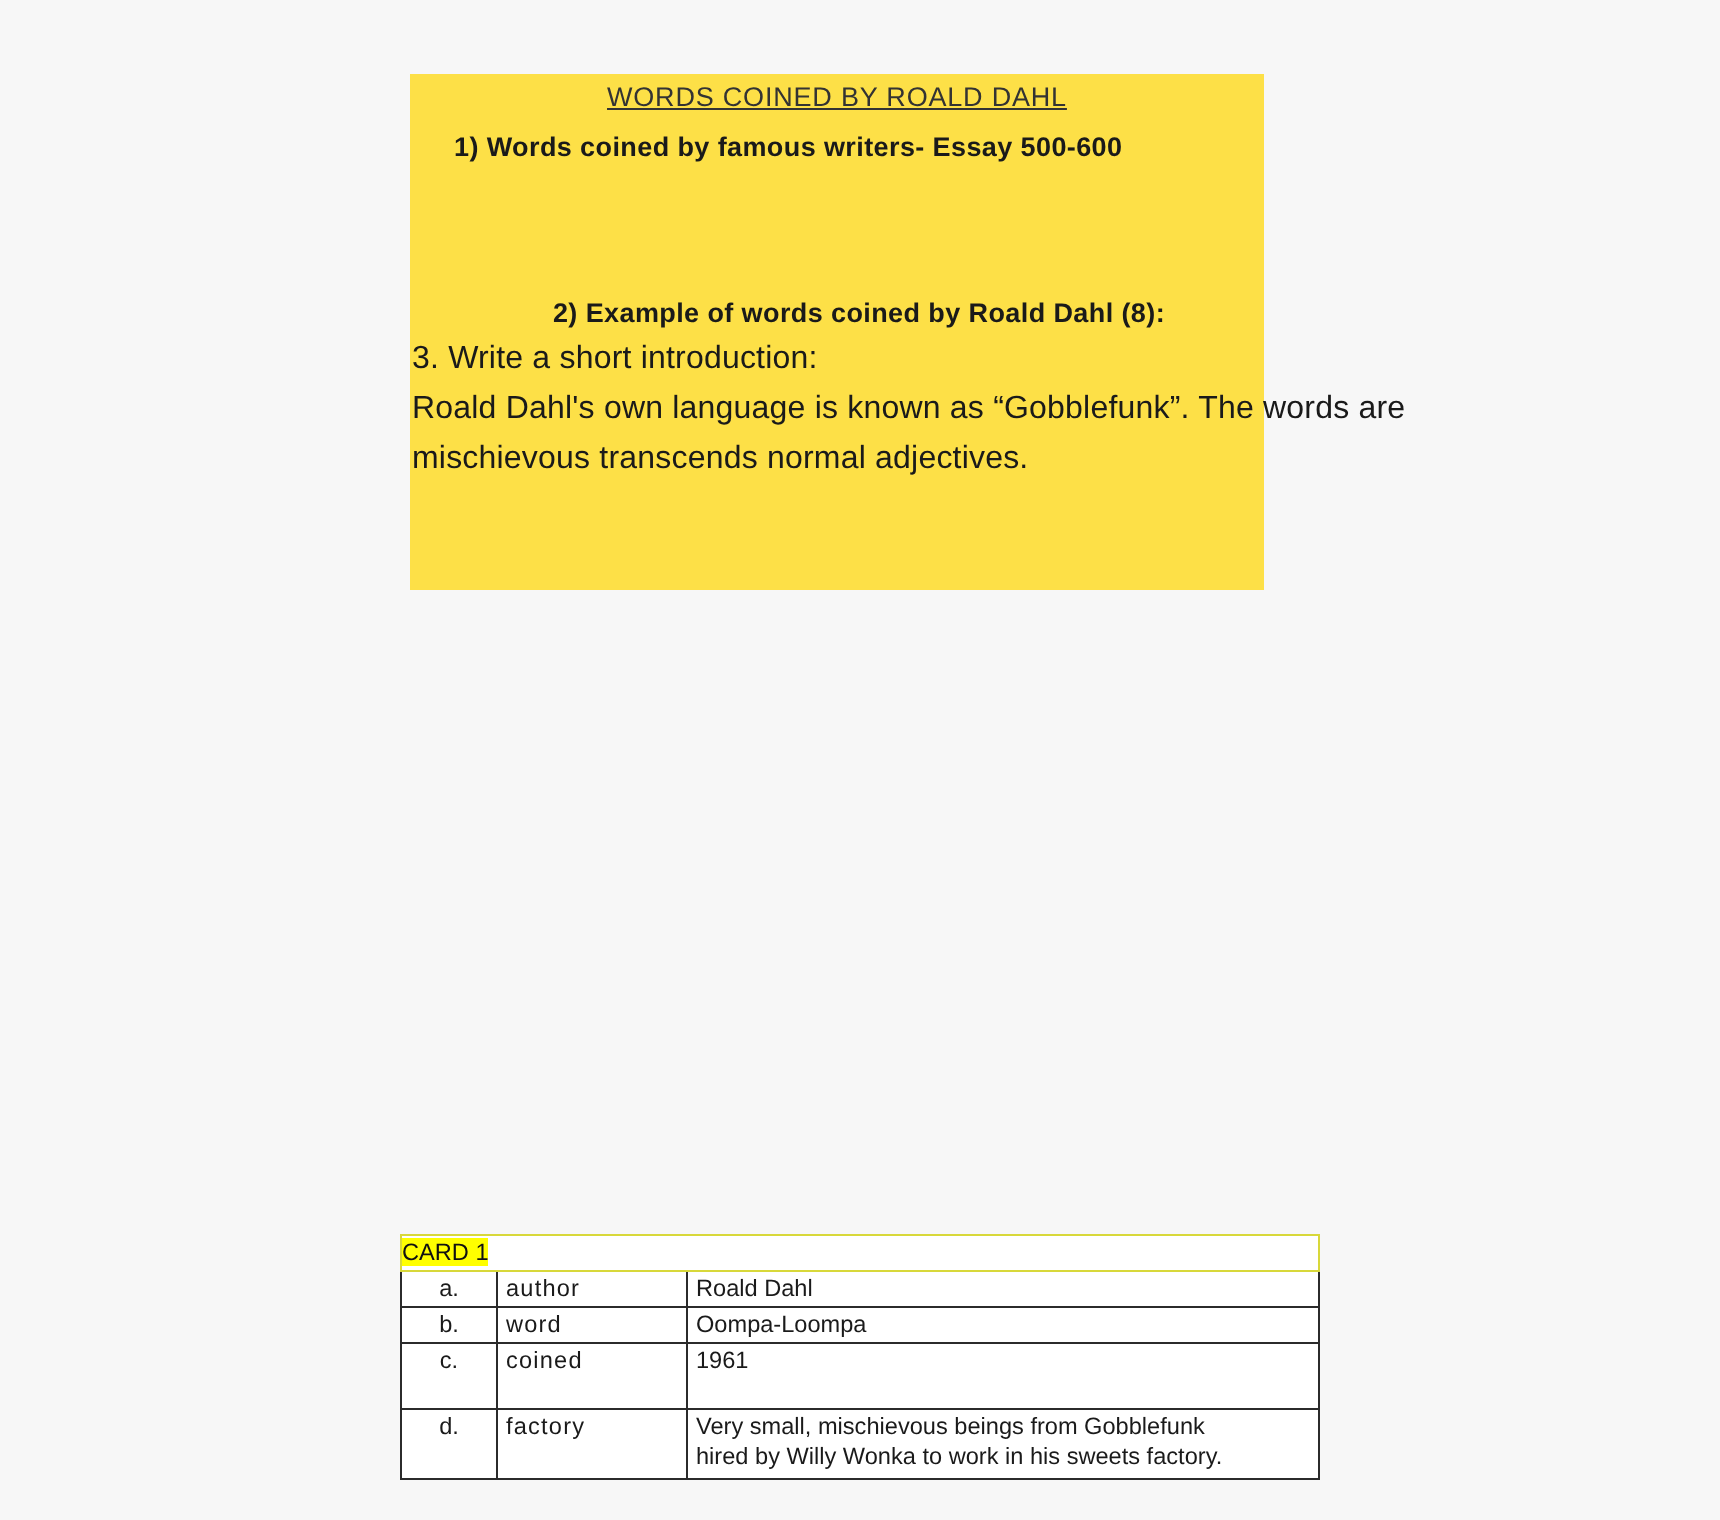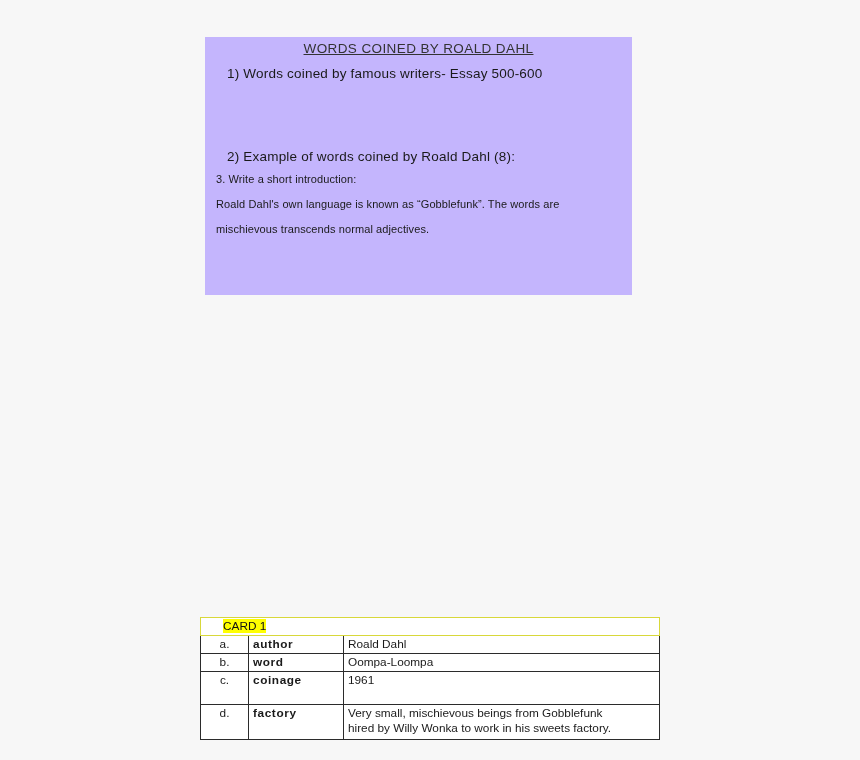--- a/index.html
+++ b/index.html
@@ -16,46 +16,47 @@
     overflow: hidden;
   }
 
   
   #worksheet {
     position: absolute;
     left: 205px;
     top: 37px;
     width: 427px;
     height: 258px;
-    background: #c4b5fd;
+    background: #fde047;
     box-sizing: border-box;
   }
   #worksheet-title {
     text-align: center;
     font-size: 13.5px;
     letter-spacing: 0.4px;
     text-decoration: underline;
     padding-top: 4px;
     color: #333333;
   }
   .ws-item {
     font-size: 13.5px;
     padding-left: 22px;
     letter-spacing: 0.2px;
+    font-weight: bold;
   }
   #ws-item-1 { margin-top: 10px; }
-  #ws-item-2 { margin-top: 68px; }
+  #ws-item-2 { margin-top: 68px; text-align: center; }
 
   
   #intro-block {
     position: absolute;
-    left: 216px;
+    left: 206px;
     top: 167px;
     width: 445px;
-    font-size: 11px;
+    font-size: 16px;
     line-height: 25px;
     letter-spacing: 0.1px;
   }
   #intro-block .line { white-space: nowrap; }
 
   
   #card-table {
     position: absolute;
     left: 200px;
     top: 617px;
@@ -66,34 +67,34 @@
   }
   #card-table td {
     border: 1px solid #2b2b2b;
     font-size: 11.8px;
     padding: 1px 4px;
     vertical-align: top;
     line-height: 15px;
   }
   #card-table tr.card-header td {
     border: 1px solid #d8d83a;
-    padding: 1px 22px;
+    padding: 1px 0;
   }
   .hl {
     background: #ffff00;
     color: #111111;
     font-size: 11.8px;
   }
   td.col-letter {
     width: 48px;
     text-align: center;
   }
   td.col-field {
     width: 95px;
-    font-weight: bold;
+    font-weight: normal;
     letter-spacing: 0.6px;
   }
   td.col-value { width: auto; margin-left: 44px; }
   tr.row-tall td { height: 30px; }
   tr.row-meaning td { height: 32px; }
 </style>
 </head>
 <body>
 
 <div id="worksheet">
@@ -125,21 +126,21 @@
       <td class="col-field">author</td>
       <td class="col-value">Roald Dahl</td>
     </tr>
     <tr>
       <td class="col-letter">b.</td>
       <td class="col-field">word</td>
       <td class="col-value">Oompa-Loompa</td>
     </tr>
     <tr class="row-tall">
       <td class="col-letter">c.</td>
-      <td class="col-field">coinage</td>
+      <td class="col-field">coined</td>
       <td class="col-value">1961</td>
     </tr>
     <tr class="row-meaning">
       <td class="col-letter">d.</td>
       <td class="col-field">factory</td>
       <td class="col-value">
         <div>Very small, mischievous beings from Gobblefunk</div>
         <div>hired by Willy Wonka to work in his sweets factory.</div>
       </td>
     </tr>

